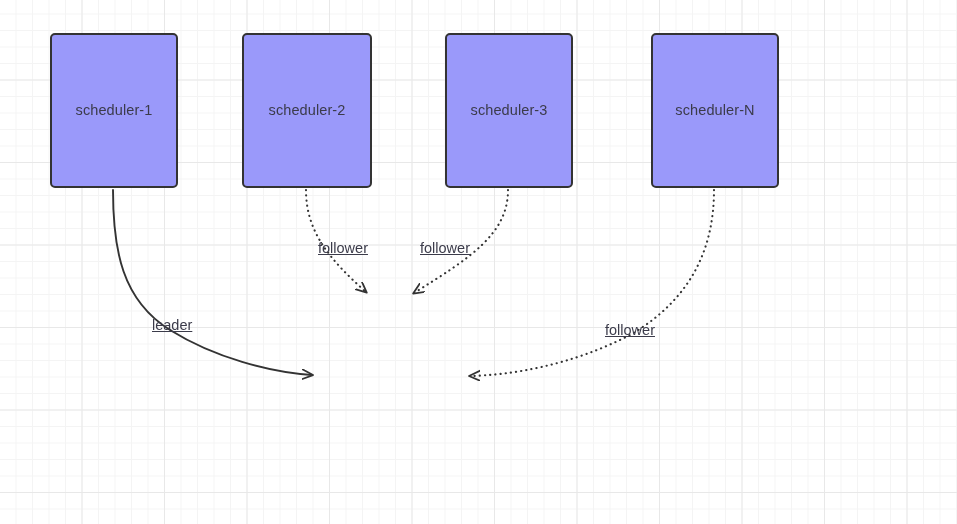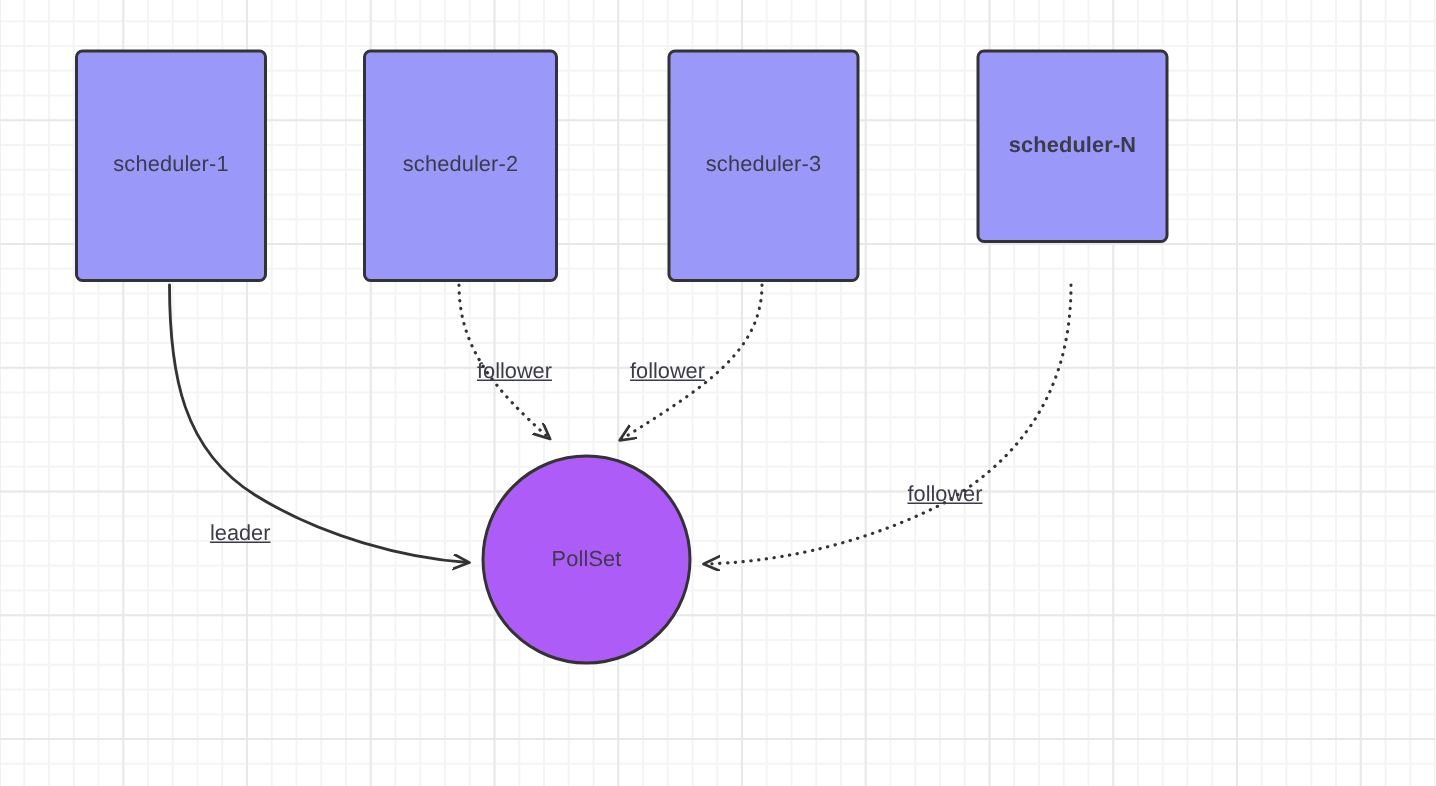--- a/index.html
+++ b/index.html
@@ -103,29 +103,26 @@
   </div>
 
   <div class="node-rect" style="left:242px; top:33px; width:130px; height:155px;align-items:center;">
     <span class="node-label">scheduler-2</span>
   </div>
 
   <div class="node-rect" style="left:445px; top:33px; width:128px; height:155px;">
     <span class="node-label">scheduler-3</span>
   </div>
 
-  <div class="node-rect" style="left:651px; top:33px; width:128px; height:129px;font-weight:bold;">
+  <div class="node-rect" style="left:651px; top:33px; width:128px; height:155px;">
     <span class="node-label">scheduler-N</span>
   </div>
 
-  <div class="node-circle" style="left:321px; top:303px; width:140px; height:140px;">
-    <span class="node-label">PollSet</span>
-  </div>
 
-  <div class="edge-label" style="left:140px; top:318px;margin-top:31px;">leader</div>
+  <div class="edge-label" style="left:152px; top:318px;">leader</div>
 
   <div class="edge-label" style="left:318px; top:241px;">follower</div>
 
   <div class="edge-label" style="left:420px; top:241px;">follower</div>
 
   <div class="edge-label" style="left:605px; top:323px;">follower</div>
 
 </div>
 
 </body></html>

